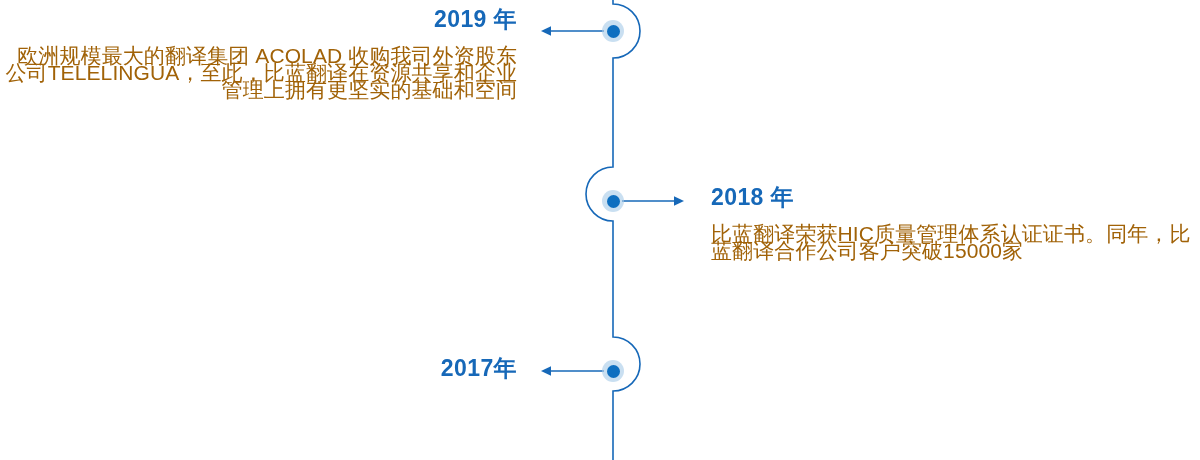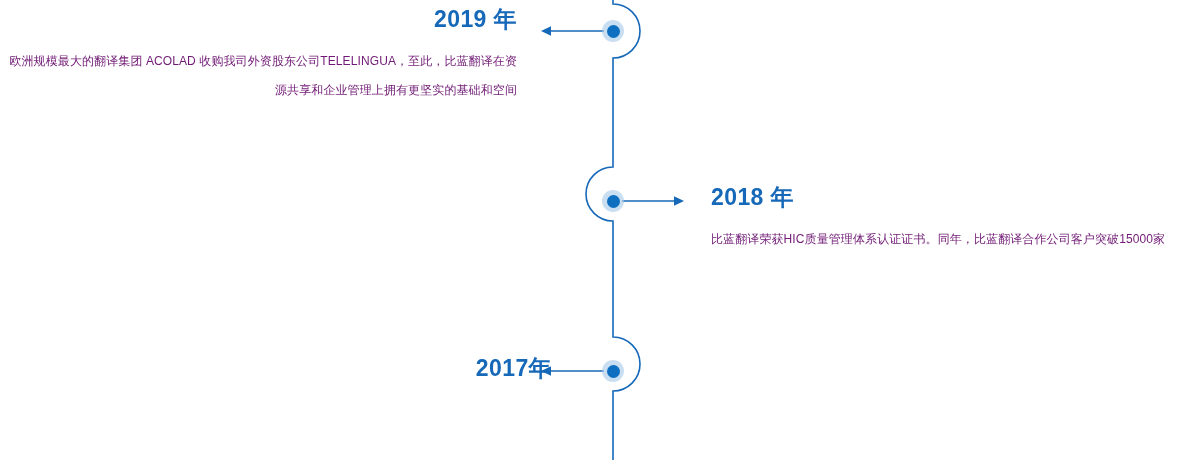--- a/index.html
+++ b/index.html
@@ -40,23 +40,23 @@
   }
   .year-label {
     font-size: 23px;
     font-weight: bold;
     color: #1668b8;
     line-height: 1;
     letter-spacing: 0.4px;
     white-space: nowrap;
   }
   .desc-text {
-    font-size: 12px;
-    color: #701a75;
-    line-height: 29px;
+    font-size: 21px;
+    color: #a16207;
+    line-height: 17px;
     letter-spacing: 0.1px;
   }
 
   
   #milestone-2019 {
     left: 0px;
     top: 1px;
     width: 517px;
     margin-top: 7px;
   }
@@ -68,21 +68,20 @@
     top: 186px;
     width: 500px;
   }
   #milestone-2018 .year-label { margin-bottom: 16px; }
 
   
   #milestone-2017 {
     left: 0px;
     top: 357px;
     width: 517px;
-    padding-left: 35px;
   }
   #milestone-2017 .year-label { margin-bottom: 16px; }
 
   
   .node-dot {
     position: absolute;
     width: 22px;
     height: 22px;
     border-radius: 50%;
     background: #a8cbe8;

